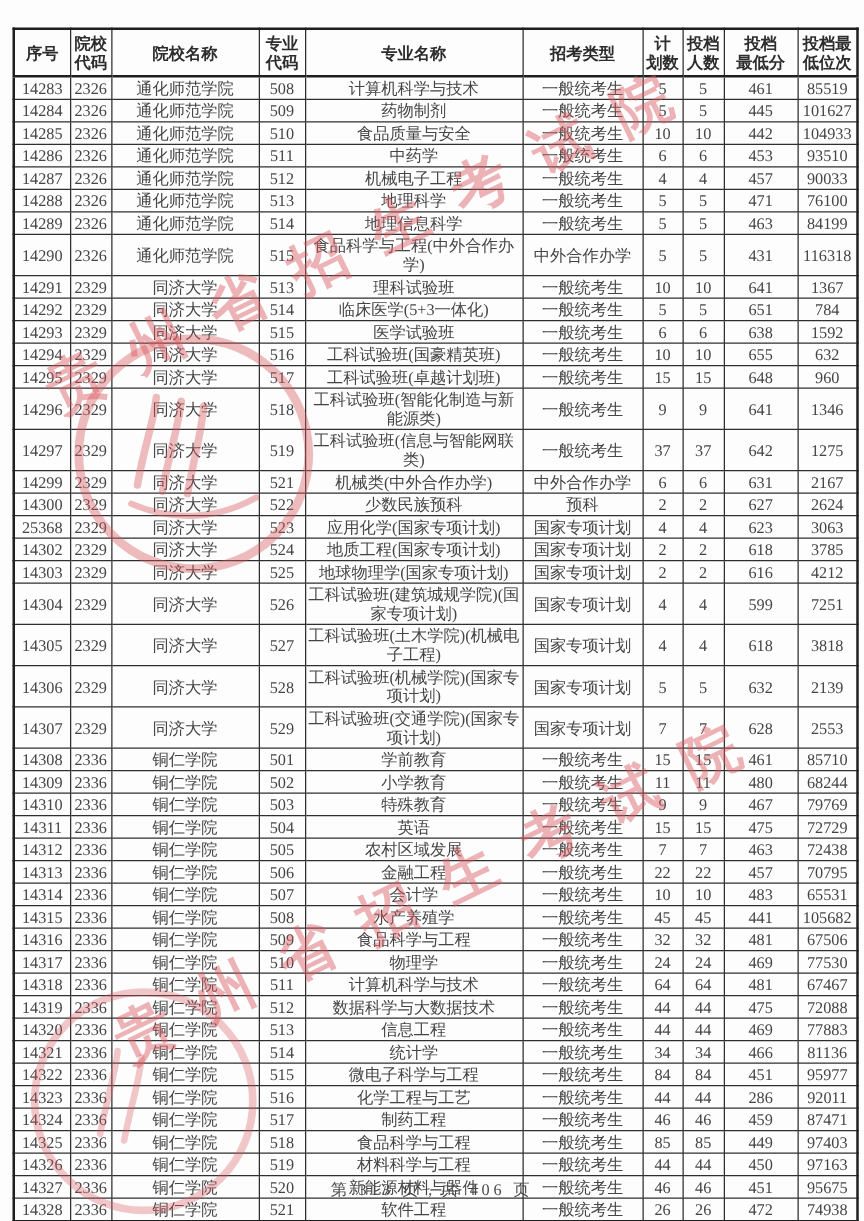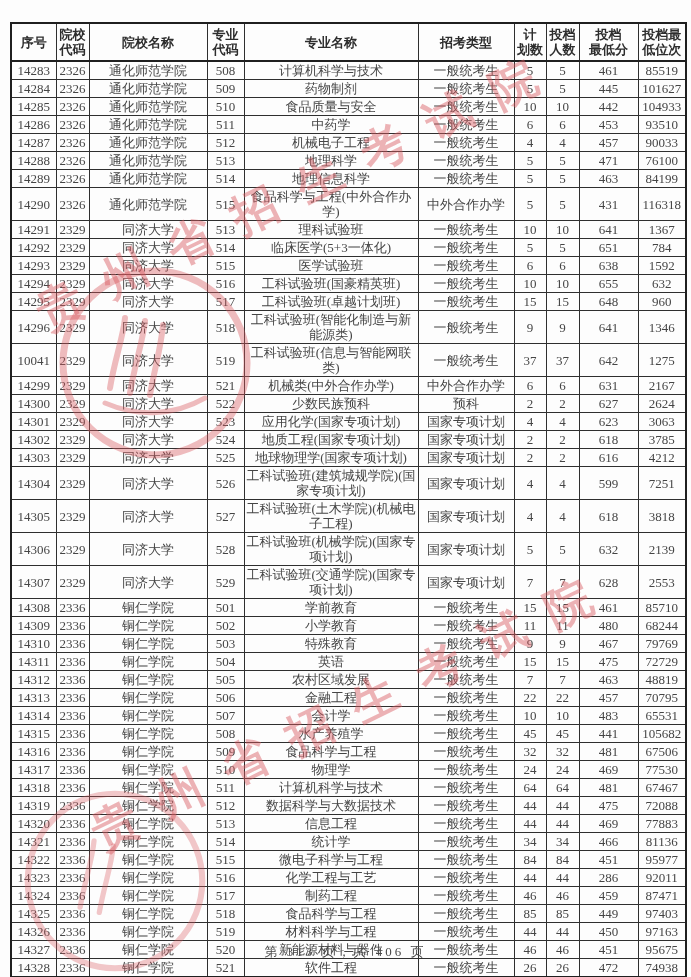--- a/index.html
+++ b/index.html
@@ -269,21 +269,21 @@
           <td>同济大学</td>
           <td>518</td>
           <td>工科试验班(智能化制造与新能源类)</td>
           <td>一般统考生</td>
           <td>9</td>
           <td>9</td>
           <td>641</td>
           <td>1346</td>
         </tr>
         <tr>
-          <td>10041</td>
+          <td>14297</td>
           <td>2329</td>
           <td>同济大学</td>
           <td>519</td>
           <td>工科试验班(信息与智能网联类)</td>
           <td>一般统考生</td>
           <td>37</td>
           <td>37</td>
           <td>642</td>
           <td>1275</td>
         </tr>
@@ -305,21 +305,21 @@
           <td>同济大学</td>
           <td>522</td>
           <td>少数民族预科</td>
           <td>预科</td>
           <td>2</td>
           <td>2</td>
           <td>627</td>
           <td>2624</td>
         </tr>
         <tr>
-          <td>14301</td>
+          <td>25368</td>
           <td>2329</td>
           <td>同济大学</td>
           <td>523</td>
           <td>应用化学(国家专项计划)</td>
           <td>国家专项计划</td>
           <td>4</td>
           <td>4</td>
           <td>623</td>
           <td>3063</td>
         </tr>
@@ -446,21 +446,21 @@
         <tr>
           <td>14312</td>
           <td>2336</td>
           <td>铜仁学院</td>
           <td>505</td>
           <td>农村区域发展</td>
           <td>一般统考生</td>
           <td>7</td>
           <td>7</td>
           <td>463</td>
-          <td>48819</td>
+          <td>72438</td>
         </tr>
         <tr>
           <td>14313</td>
           <td>2336</td>
           <td>铜仁学院</td>
           <td>506</td>
           <td>金融工程</td>
           <td>一般统考生</td>
           <td>22</td>
           <td>22</td>

